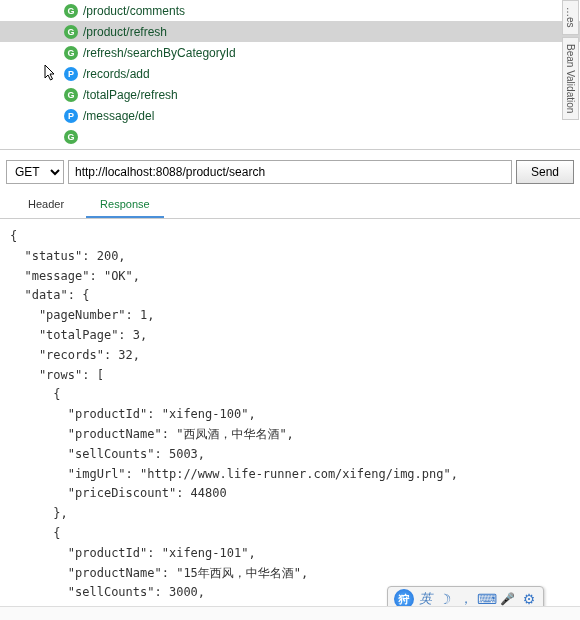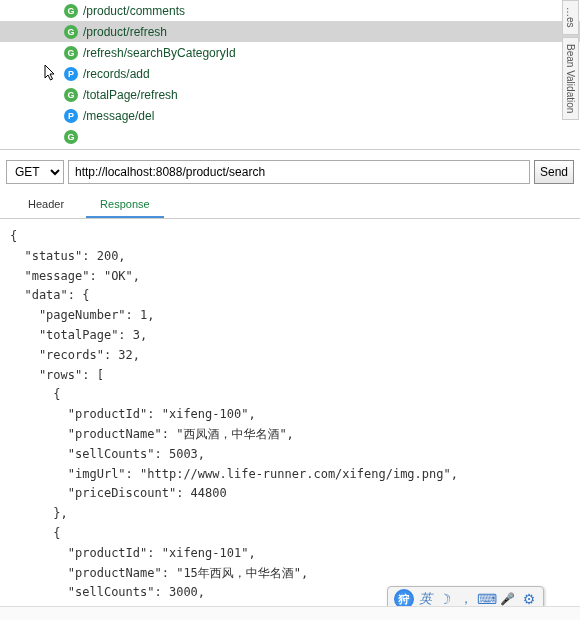--- a/index.html
+++ b/index.html
@@ -9,21 +9,21 @@
     .endpoint-row { display: flex; align-items: center; height: 21px; padding-left: 64px; cursor: pointer; }
     .endpoint-row.selected { background: #d4d4d4; }
     .method-badge { width: 14px; height: 14px; border-radius: 50%; display: inline-flex; align-items: center; justify-content: center; font-size: 9px; font-weight: bold; color: #fff; margin-right: 5px; flex-shrink: 0; }
     .method-get { background: #4CAF50; }
     .method-post { background: #2196F3; }
     .endpoint-path { font-size: 12px; color: #14532d; }
     
     .request-bar { display: flex; align-items: center; margin: 10px 6px 8px 6px; gap: 4px; }
     .method-select { width: 58px; height: 24px; border: 1px solid #aaa; background: #fff; font-size: 12px; padding: 0 4px; }
     .url-input { flex: 1; height: 24px; border: 1px solid #aaa; padding: 0 6px; font-size: 12px; }
-    .send-button { width: 40px; height: 24px; border: 1px solid #888; background: linear-gradient(#fff, #e5e5e5); font-size: 12px; cursor: pointer; }
+    .send-button { width: 58px; height: 24px; border: 1px solid #888; background: linear-gradient(#fff, #e5e5e5); font-size: 12px; cursor: pointer; }
     
     .tabs-bar { display: flex; border-bottom: 1px solid #ccc; padding-left: 14px; margin-top: 6px; }
     .tab { padding: 6px 14px; font-size: 11px; cursor: pointer; border-bottom: 2px solid transparent; margin-right: 8px; }
     .tab.active { border-bottom: 2px solid #4a90d9; color: #15803d; }
     
     .response-body { padding: 8px 10px; font-family: "SimSun", monospace; font-size: 12px; line-height: 1.65; white-space: pre; overflow: auto; color: #333; height: 380px; }
     
     .side-tabs { position: absolute; right: 0; top: 0; width: 18px; }
     .side-tab { writing-mode: vertical-rl; font-size: 10px; padding: 6px 2px; background: #f4f4f4; border: 1px solid #ccc; color: #555; margin-bottom: 2px; text-align: center; }
     

